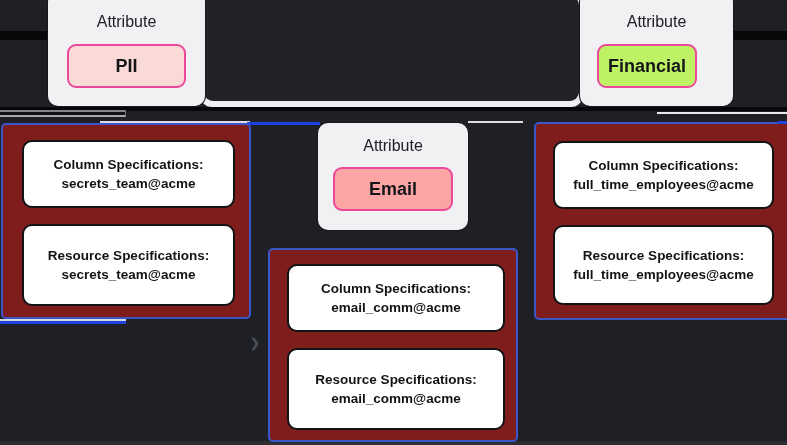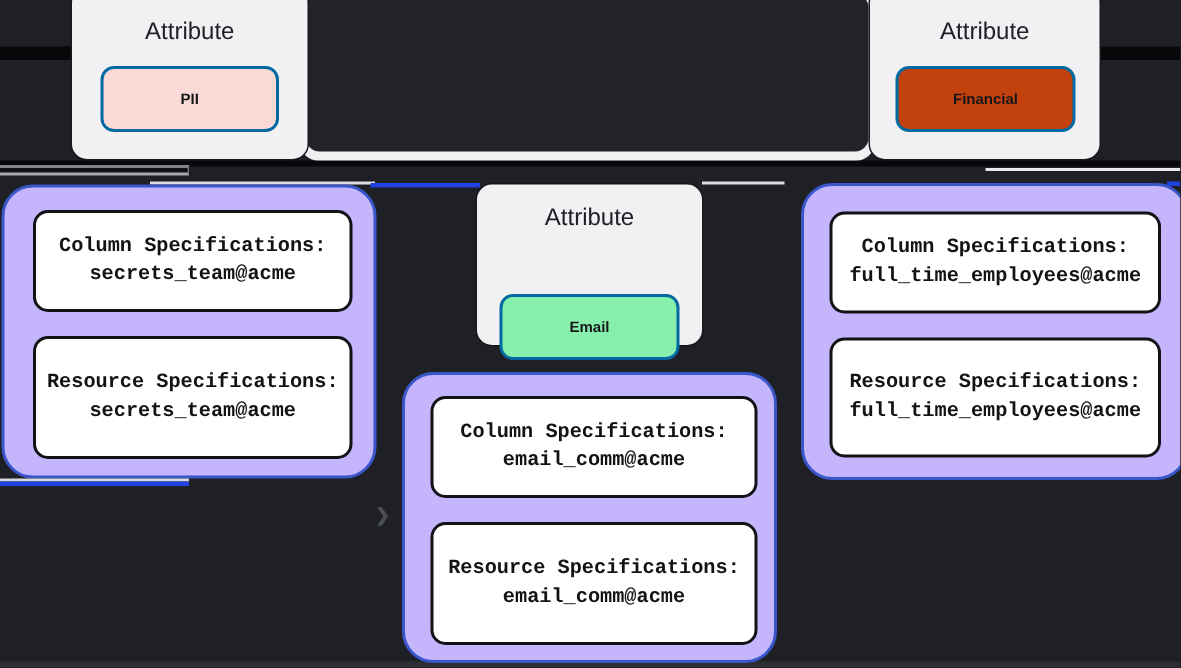--- a/index.html
+++ b/index.html
@@ -33,29 +33,29 @@
     font-size:12px;font-weight:bold;line-height:14px;}
   
   .group{position:absolute;background:#f1f1f3;border-radius:10px;z-index:4;
     box-shadow:0 0 0 1px #17181c;}
   .g-pii{left:48px;top:-8px;width:157px;height:114px;}
   .g-fin{left:580px;top:-8px;width:153px;height:114px;}
   .g-email{left:318px;top:123px;width:150px;height:107px;}
   .group-title{text-align:center;font-size:16px;color:#202126;}
   .g-pii .group-title,.g-fin .group-title{padding-top:21px;}
   .g-email .group-title{padding-top:14px;}
-  .tag{position:absolute;border:2px solid #0369a1;border-radius:9px;
+  .tag{position:absolute;border:2px solid #ec4899;border-radius:9px;
     display:flex;align-items:center;justify-content:center;
-    font-size:10px;font-weight:bold;color:#15161a;box-sizing:border-box;}
+    font-size:18px;font-weight:bold;color:#15161a;box-sizing:border-box;}
   .tag-pii{left:19px;top:52px;width:119px;height:44px;background:#f9dad6;}
-  .tag-fin{left:17px;top:52px;width:120px;height:44px;background:#c2410c;}
-  .tag-email{left:15px;top:44px;width:120px;height:44px;background:#86efac;margin-top:29px;}
+  .tag-fin{left:17px;top:52px;width:100px;height:44px;background:#bef264;}
+  .tag-email{left:15px;top:44px;width:120px;height:44px;background:#fca5a5;}
   
-  .container{position:absolute;background:#c4b5fd;border:2px solid #3a57c9;
-    border-radius:21px;z-index:4;box-sizing:border-box;font-family:Liberation Mono, monospace;}
+  .container{position:absolute;background:#7f1d1d;border:2px solid #3a57c9;
+    border-radius:5px;z-index:4;box-sizing:border-box;}
   .c-left{left:1px;top:123px;width:250px;height:196px;}
   .c-mid{left:268px;top:248px;width:250px;height:194px;}
   .c-right{left:534px;top:122px;width:258px;height:198px;}
   .spec{position:absolute;background:#ffffff;border:2px solid #121316;
     border-radius:10px;box-sizing:border-box;
     display:flex;flex-direction:column;align-items:center;justify-content:center;
     text-align:center;font-size:13.5px;font-weight:bold;color:#121316;line-height:19px;}
   .c-left  .spec-1{left:19px;top:15px;width:213px;height:68px;}
   .c-left  .spec-2{left:19px;top:99px;width:213px;height:82px;}
   .c-mid   .spec-1{left:17px;top:14px;width:218px;height:68px;}

